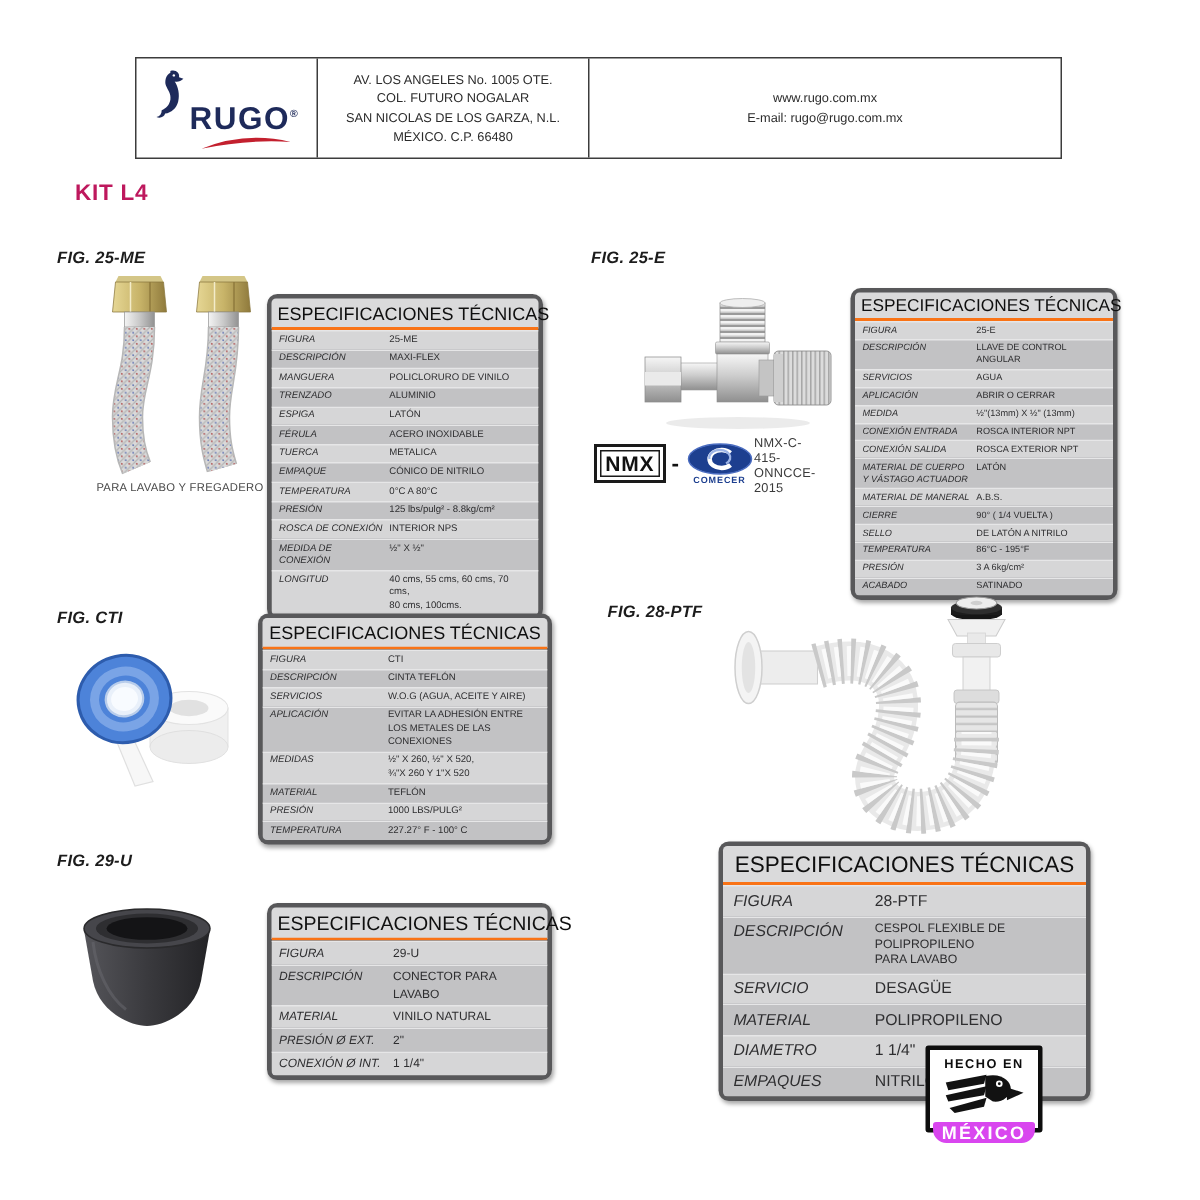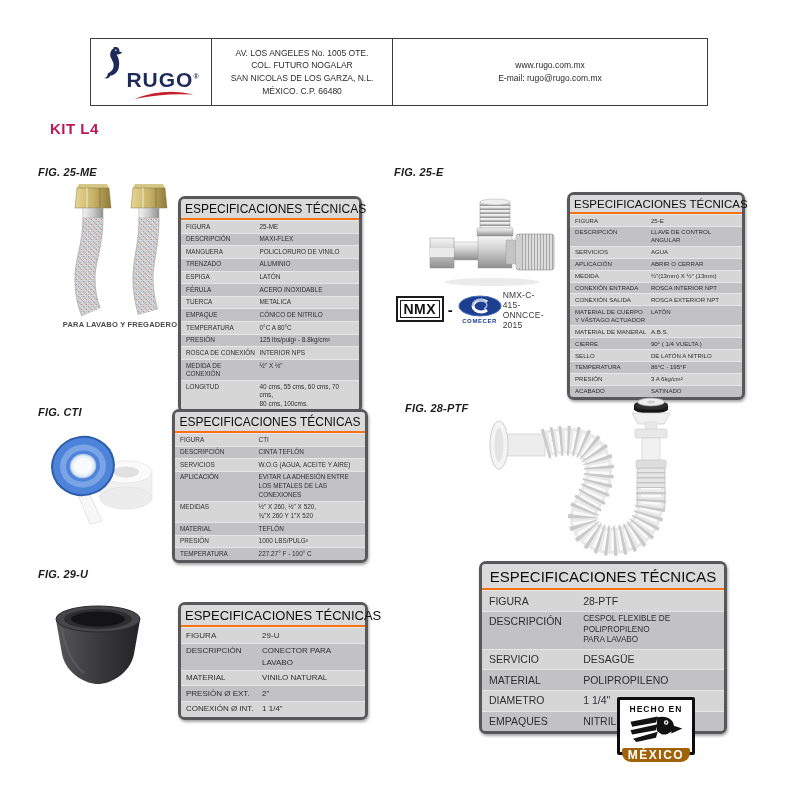--- a/index.html
+++ b/index.html
@@ -22,53 +22,53 @@
   .page-title{position:absolute;left:50px;top:120px;font-size:15px;font-weight:bold;letter-spacing:.5px;color:#be185d;}
   .fig-label{position:absolute;font-size:11px;font-weight:bold;color:#1c1c1c;letter-spacing:.2px;font-style:italic;}
 
   
   .spec-table{position:absolute;background:#58585a;border-radius:7px;padding:3px;box-shadow:1px 2px 3px rgba(0,0,0,.35);}
   .spec-head{background:#dadadb;color:#0f0f0f;text-align:center;padding:3px 4px 2px;border-bottom:2px solid #f97316;white-space:nowrap;border-radius:3px 3px 0 0;}
   .spec-body{border-radius:0 0 3px 3px;overflow:hidden;}
   .spec-row{display:flex;padding:1.5px 5px;color:#2e2e30;border-top:1px solid #e6e6e7;}
   .spec-body .spec-row:nth-child(odd){background:#d6d6d7;}
   .spec-body .spec-row:nth-child(even){background:#c2c2c4;}
-  .spec-label{width:42%;flex:none;padding-right:3px;}
+  .spec-label{width:42%;flex:none;padding-right:3px;font-style:italic;}
   .spec-value{flex:1;white-space:pre-line;}
   .spec-value.small{font-size:.78em;line-height:1.3;}
   .t-sm .spec-head{font-size:12px;}
   .t-sm .spec-row{font-size:6.4px;line-height:1.35;}
   .t-xs .spec-head{font-size:11.5px;}
   .t-xs .spec-row{font-size:6.1px;line-height:1.3;}
   .t-xs .spec-label{width:45%;}
   .t-md .spec-head{font-size:13px;}
   .t-md .spec-row{font-size:8px;line-height:1.45;}
   .t-lg .spec-head{font-size:15px;padding:4px 4px 3px;}
   .t-lg .spec-row{font-size:10.5px;line-height:1.4;padding:2.5px 7px;}
   .t-lg .spec-label{width:40%;}
 
   
   .abs{position:absolute;}
-  .caption{position:absolute;left:40px;top:320px;width:160px;text-align:center;font-size:7.5px;color:#4a4a4a;letter-spacing:.2px;font-weight:bold;}
+  .caption{position:absolute;left:40px;top:320px;width:160px;text-align:center;font-size:7.5px;color:#4a4a4a;letter-spacing:.2px;}
 
   
   .nmx-wrap{position:absolute;left:396px;top:288px;width:152px;display:flex;align-items:center;}
   .nmx-row{display:flex;align-items:center;gap:4px;}
   .nmx-box-outer{border:2px solid #1a1a1a;padding:1.5px;background:#fff;}
   .nmx-box-inner{border:1.5px solid #1a1a1a;padding:0 3px;font-weight:bold;font-size:14px;letter-spacing:.5px;color:#111;line-height:1.15;}
   .nmx-dash{font-weight:bold;font-size:15px;color:#111;}
   .comecer{display:flex;flex-direction:column;align-items:center;}
   .comecer-label{font-size:6px;font-weight:bold;color:#1d3f8f;letter-spacing:.6px;margin-top:-1px;}
   .nmx-code{font-size:8.5px;font-weight:normal;color:#3a3a3a;margin-top:2px;letter-spacing:.2px;}
 
   
   .badge{position:absolute;left:617px;top:697px;width:78px;height:58px;border:3px solid #0d0d0d;border-radius:2px;background:#fff;display:flex;flex-direction:column;align-items:center;box-sizing:border-box;}
   .badge-top{font-size:8.5px;font-weight:bold;letter-spacing:1px;color:#0d0d0d;margin-top:4px;}
   .badge-eagle{flex:1;display:flex;align-items:center;}
-  .badge-bottom{width:68px;height:18px;background:#a16207;border-radius:2px 2px 9px 9px;color:#fff;font-weight:bold;font-size:12px;letter-spacing:1.5px;display:flex;align-items:center;justify-content:center;margin-bottom:2px;}
+  .badge-bottom{width:68px;height:18px;background:#d946ef;border-radius:2px 2px 9px 9px;color:#fff;font-weight:bold;font-size:12px;letter-spacing:1.5px;display:flex;align-items:center;justify-content:center;margin-bottom:2px;}
 </style>
 </head>
 <body>
 
 <div class="hdr">
   <div class="hdr-cell c-logo">
     <div class="logo-row">
       <span>
         <svg width="22" height="46" viewBox="0 0 38 60">
           <path d="M20,3 C26,1 31,5 30,10 L35,12 C32,15 28,16 25,15 C29,21 31,30 29,38 C27,46 21,51 14,52 C13,56 8,58 4,56 C8,55 10,52 10,48 C15,46 19,42 20,36 C21,29 17,25 15,20 C13,15 15,7 20,5 Z" fill="#1e2a5a"></path>

